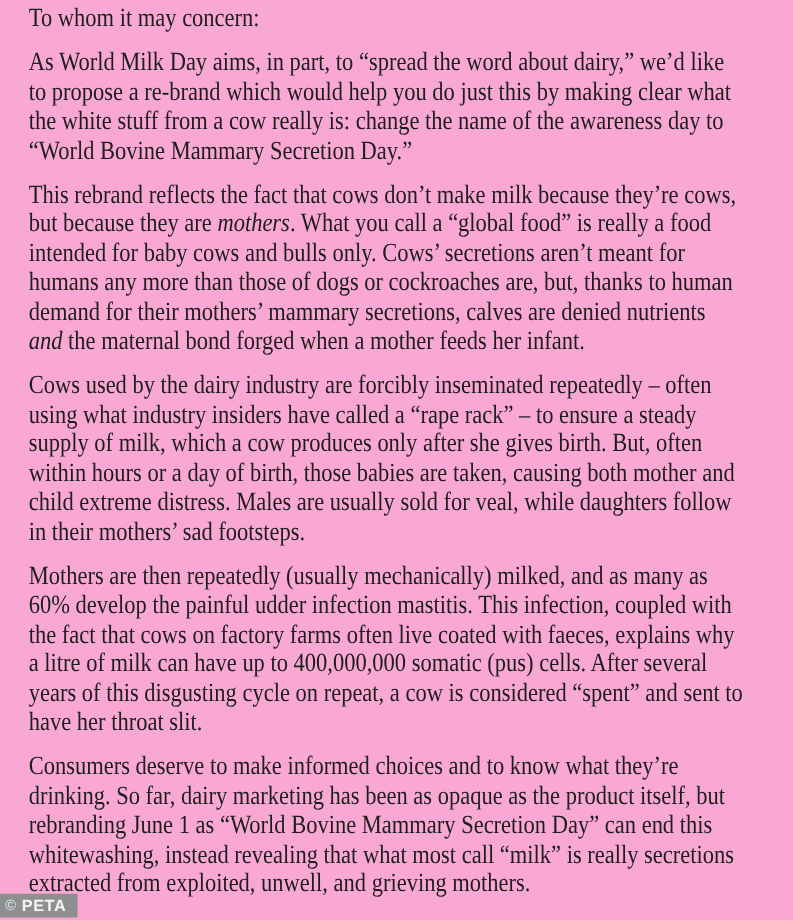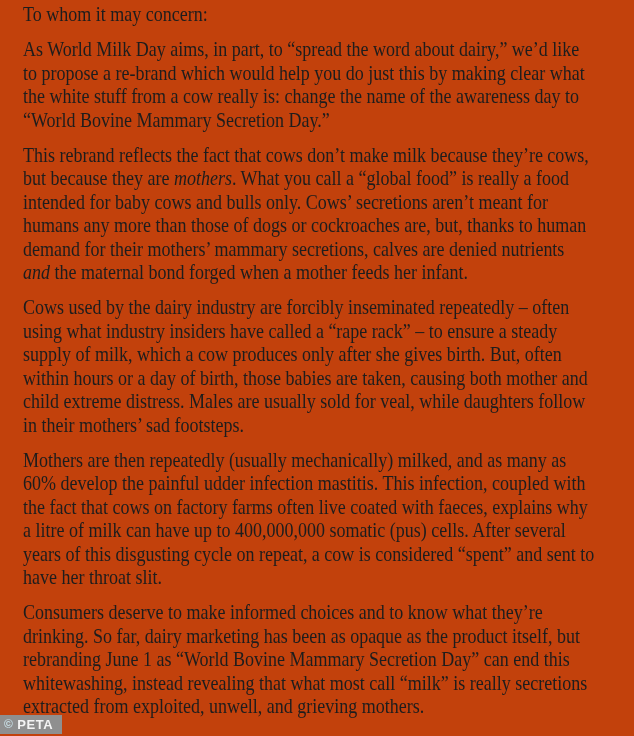--- a/index.html
+++ b/index.html
@@ -9,21 +9,21 @@
   body {
     width: 634px;
     height: 736px;
     position: relative;
     overflow: hidden;
     background: #ffffff;
   }
   .page {
     position: absolute;
     inset: 0;
-    background: #c2410c;
+    background: #f9a8d4;
   }
   .letter {
     position: absolute;
     left: 23px;
     top: 3px;
     width: 724px;
     transform: scaleX(0.857);
     transform-origin: 0 0;
     font-family: "Liberation Serif", "DejaVu Serif", serif;
     font-size: 21px;

